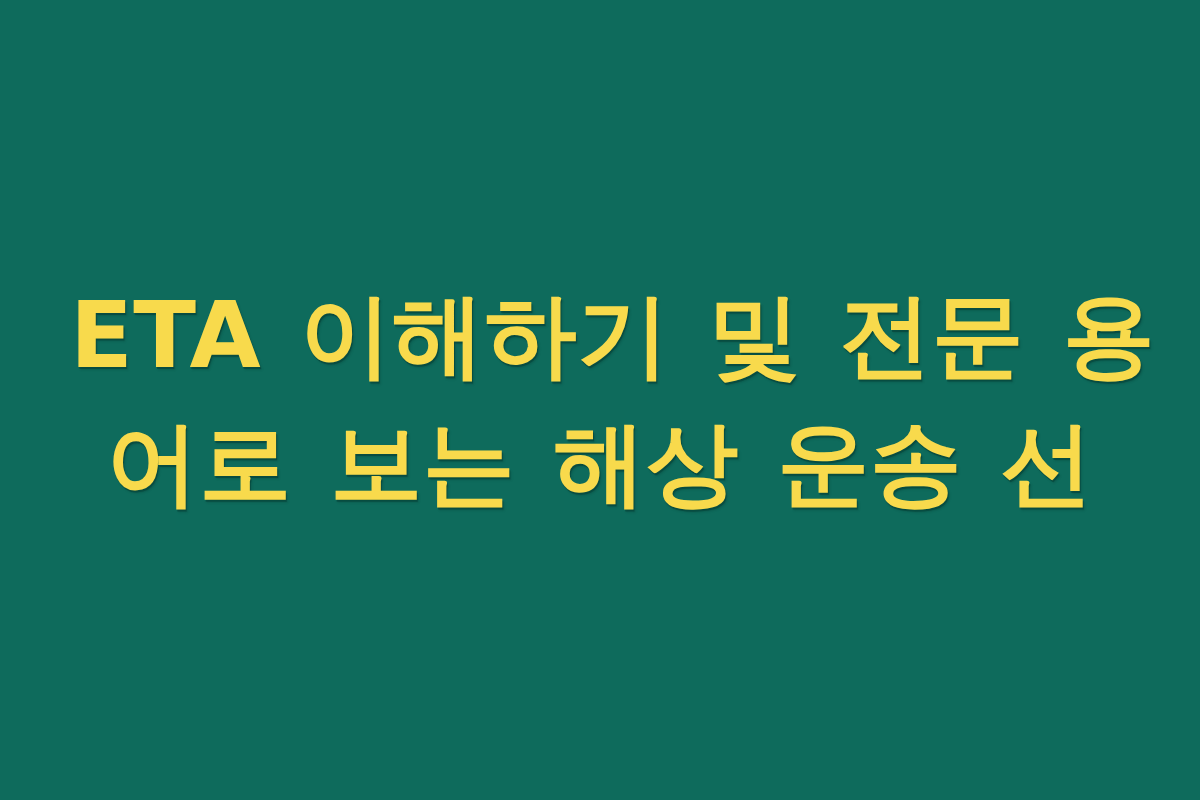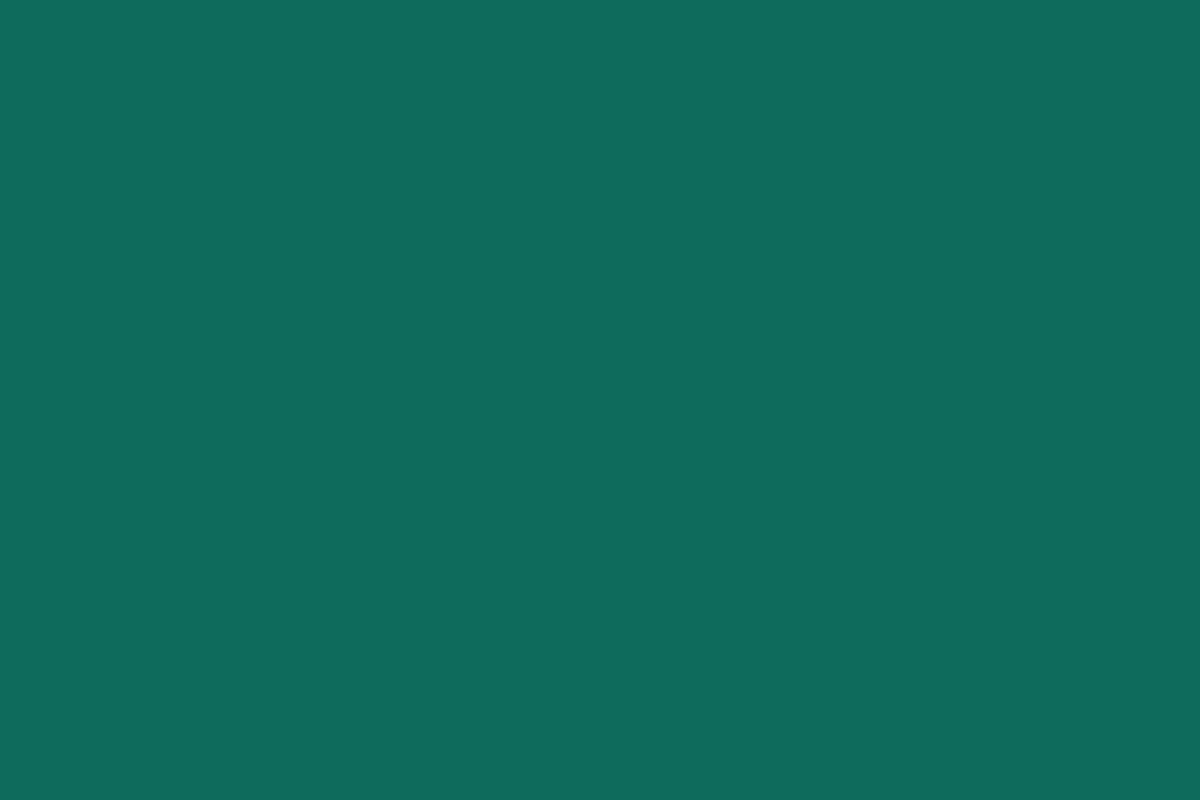--- a/index.html
+++ b/index.html
@@ -49,15 +49,17 @@
     display: block;
     white-space: nowrap;
   }
 </style>
 </head>
 <body>
 
 <div class="banner">
 
   <h1 class="headline">
+    <span class="line">ETA 이해하기 및 전문 용</span>
+    <span class="line">어로 보는 해상 운송 선</span>
   </h1>
 
 </div>
 
 </body></html>

